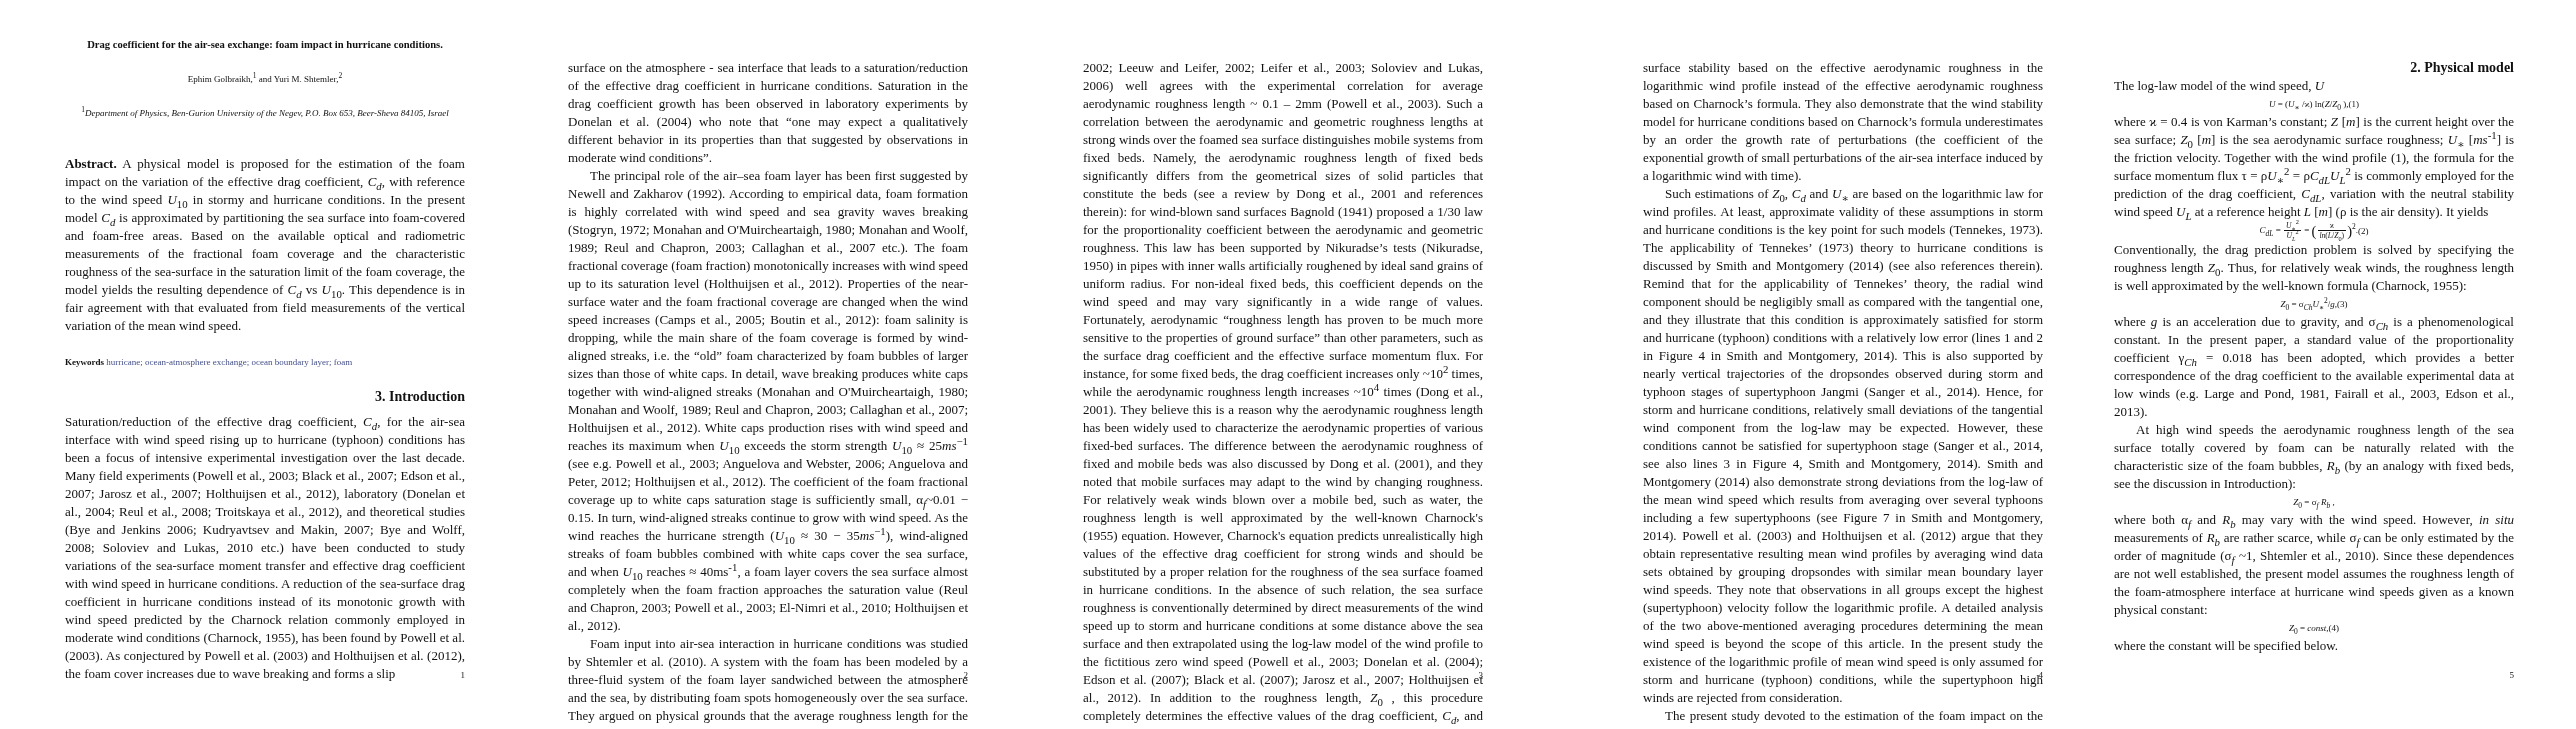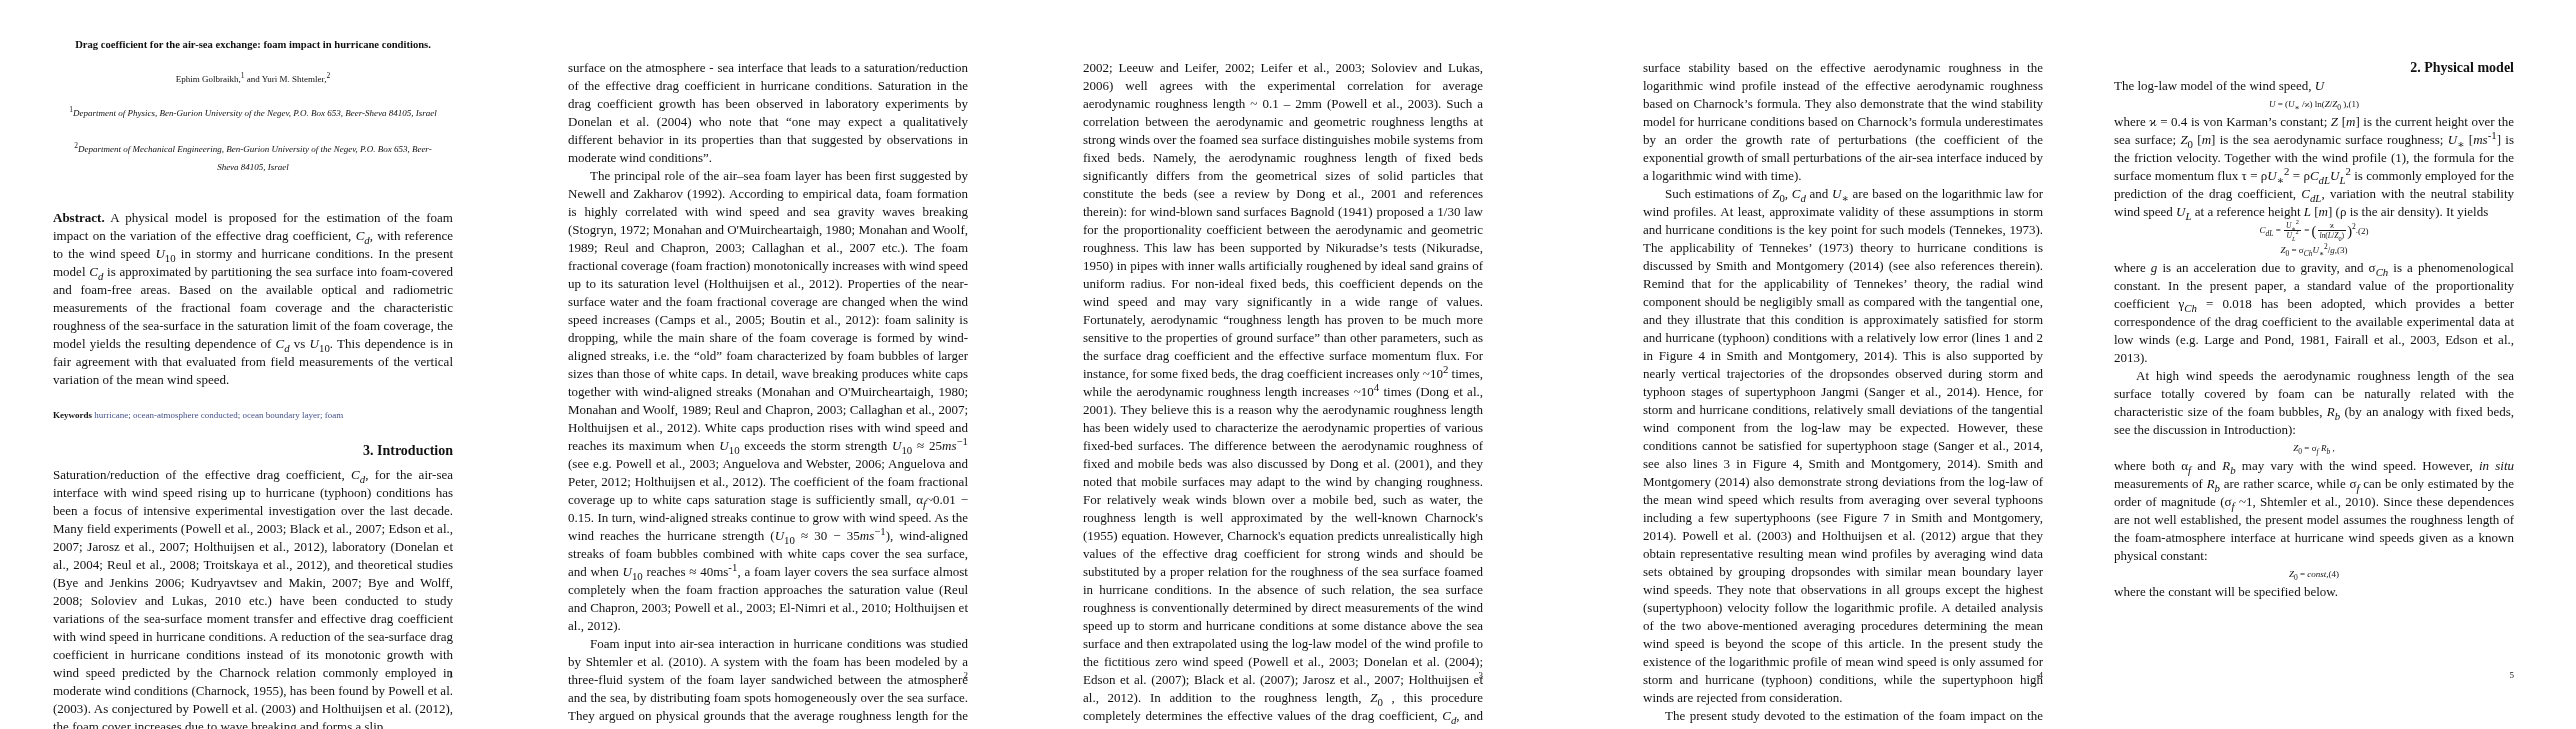--- a/index.html
+++ b/index.html
@@ -9,21 +9,21 @@
     overflow: hidden;
   }
   body { font-family: "Liberation Serif", "DejaVu Serif", serif; color: #111111; }
 
   .page {
     position: absolute; top: 0;
     width: 515px; height: 729px;
     background: #ffffff;
     overflow: hidden;
   }
-  .page-1 { left: 0; font-family: Liberation Serif, serif; }
+  .page-1 { left: 12px; font-family: Liberation Serif, serif; }
   .page-2 { left: 515px; }
   .page-3 { left: 1030px; }
   .page-4 { left: 1590px; }
   .page-5 { left: 2061px; }
 
   .content {
     position: absolute; left: 53px; top: 0;
     width: 400px;
   }
   .content.first { padding-top: 35px; }
@@ -76,23 +76,22 @@
   sub, sup { line-height: 0; }
 </style>
 </head>
 <body>
 
 <div class="page page-1">
   <div class="content first">
     <div class="title">Drag coefficient for the air-sea exchange: foam impact in hurricane conditions.</div>
     <p class="center">Ephim Golbraikh,<sup>1</sup> and Yuri M. Shtemler,<sup>2</sup></p>
     <p class="center affil"><sup>1</sup><i>Department of Physics, Ben-Gurion University of the Negev, P.O. Box 653, Beer-Sheva 84105, Israel</i></p>
-    <p class="center affil mt1"><sup>2</sup><i>Department of Mechanical Engineering, Ben-Gurion University of the Negev, P.O. Box 653, Beer-Sheva 84105, Israel</i></p>
     <p class="para abstract"><b>Abstract.</b> A physical model is proposed for the estimation of the foam impact on the variation of the effective drag coefficient, <i>C<sub>d</sub></i>, with reference to the wind speed <i>U</i><sub>10</sub> in stormy and hurricane conditions. In the present model <i>C<sub>d</sub></i> is approximated by partitioning the sea surface into foam-covered and foam-free areas. Based on the available optical and radiometric measurements of the fractional foam coverage and the characteristic roughness of the sea-surface in the saturation limit of the foam coverage, the model yields the resulting dependence of <i>C<sub>d</sub></i> vs <i>U</i><sub>10</sub>. This dependence is in fair agreement with that evaluated from field measurements of the vertical variation of the mean wind speed.</p>
-    <p class="kwline"><b>Keywords</b> <span class="kw">hurricane; ocean-atmosphere conducted; ocean boundary layer; foam</span></p>
+    <p class="kwline"><b>Keywords</b> <span class="kw">hurricane; ocean-atmosphere exchange; ocean boundary layer; foam</span></p>
     <h2 class="heading spaced">3. Introduction</h2>
     <p class="para">Saturation/reduction of the effective drag coefficient, <i>C<sub>d</sub></i>, for the air-sea interface with wind speed rising up to hurricane (typhoon) conditions has been a focus of intensive experimental investigation over the last decade. Many field experiments (Powell et al., 2003; Black et al., 2007; Edson et al., 2007; Jarosz et al., 2007; Holthuijsen et al., 2012), laboratory (Donelan et al., 2004; Reul et al., 2008; Troitskaya et al., 2012), and theoretical studies (Bye and Jenkins 2006; Kudryavtsev and Makin, 2007; Bye and Wolff, 2008; Soloviev and Lukas, 2010 etc.) have been conducted to study variations of the sea-surface moment transfer and effective drag coefficient with wind speed in hurricane conditions. A reduction of the sea-surface drag coefficient in hurricane conditions instead of its monotonic growth with wind speed predicted by the Charnock relation commonly employed in moderate wind conditions (Charnock, 1955), has been found by Powell et al. (2003). As conjectured by Powell et al. (2003) and Holthuijsen et al. (2012), the foam cover increases due to wave breaking and forms a slip</p>
   </div>
   <div class="pageno">1</div>
 </div>
 
 <div class="page page-2">
   <div class="content body-page">
     <p class="para">surface on the atmosphere - sea interface that leads to a saturation/reduction of the effective drag coefficient in hurricane conditions. Saturation in the drag coefficient growth has been observed in laboratory experiments by Donelan et al. (2004) who note that “one may expect a qualitatively different behavior in its properties than that suggested by observations in moderate wind conditions”.</p>
     <p class="para ind">The principal role of the air–sea foam layer has been first suggested by Newell and Zakharov (1992). According to empirical data, foam formation is highly correlated with wind speed and sea gravity waves breaking (Stogryn, 1972; Monahan and O'Muircheartaigh, 1980; Monahan and Woolf, 1989; Reul and Chapron, 2003; Callaghan et al., 2007 etc.). The foam fractional coverage (foam fraction) monotonically increases with wind speed up to its saturation level (Holthuijsen et al., 2012). Properties of the near-surface water and the foam fractional coverage are changed when the wind speed increases (Camps et al., 2005; Boutin et al., 2012): foam salinity is dropping, while the main share of the foam coverage is formed by wind-aligned streaks, i.e. the “old” foam characterized by foam bubbles of larger sizes than those of white caps. In detail, wave breaking produces white caps together with wind-aligned streaks (Monahan and O'Muircheartaigh, 1980; Monahan and Woolf, 1989; Reul and Chapron, 2003; Callaghan et al., 2007; Holthuijsen et al., 2012). White caps production rises with wind speed and reaches its maximum when <i>U</i><sub>10</sub> exceeds the storm strength <i>U</i><sub>10</sub> ≈ 25<i>ms</i><sup>−1</sup> (see e.g. Powell et al., 2003; Anguelova and Webster, 2006; Anguelova and Peter, 2012; Holthuijsen et al., 2012). The coefficient of the foam fractional coverage up to white caps saturation stage is sufficiently small, α<sub><i>f</i></sub>~0.01 − 0.15. In turn, wind-aligned streaks continue to grow with wind speed. As the wind reaches the hurricane strength (<i>U</i><sub>10</sub> ≈ 30 − 35<i>ms</i><sup>−1</sup>), wind-aligned streaks of foam bubbles combined with white caps cover the sea surface, and when <i>U</i><sub>10</sub> reaches ≈ 40ms<sup>-1</sup>, a foam layer covers the sea surface almost completely when the foam fraction approaches the saturation value (Reul and Chapron, 2003; Powell et al., 2003; El-Nimri et al., 2010; Holthuijsen et al., 2012).</p>
@@ -127,20 +126,21 @@
       <span class="eqno">(1)</span>
     </div>
 
     <p class="para"> where ϰ = 0.4 is von Karman’s constant; <i>Z</i> [<i>m</i>] is the current height over the sea surface; <i>Z</i><sub>0</sub> [<i>m</i>] is the sea aerodynamic surface roughness;  <i>U</i><sub>∗</sub>  [<i>ms</i><sup>-1</sup>] is the friction velocity. Together with the wind profile (1), the formula for the surface momentum flux  τ = ρ<i>U</i><sub>∗</sub><sup>2</sup> = ρ<i>C<sub>dL</sub>U<sub>L</sub></i><sup>2</sup>  is commonly employed for the prediction of the drag coefficient, <i>C<sub>dL</sub></i>, variation with the neutral stability wind speed <i>U<sub>L</sub></i> at a reference height <i>L</i> [<i>m</i>] (ρ is the air density). It yields</p>
 
     <div class="eqrow">
       <span class="eq"><i>C<sub>dL</sub></i> = <span class="frac"><span class="num"><i>U</i><sub>∗</sub><sup>2</sup></span><span class="den"><i>U<sub>L</sub></i><sup>2</sup></span></span> = <span class="big">(</span><span class="frac"><span class="num">ϰ</span><span class="den"><i>ln</i>(<i>L</i>/<i>Z</i><sub>0</sub>)</span></span><span class="big">)</span><sup>2</sup>.</span>
       <span class="eqno">(2)</span>
     </div>
 
+    <p class="para">Conventionally, the drag prediction problem is solved by specifying the roughness length <i>Z</i><sub>0</sub>. Thus, for relatively weak winds, the roughness length is well approximated by the well-known formula (Charnock, 1955):</p>
 
     <div class="eqrow">
       <span class="eq"><i>Z</i><sub>0</sub> = σ<sub><i>Ch</i></sub><i>U</i><sub>∗</sub><sup>2</sup>/<i>g</i>,</span>
       <span class="eqno">(3)</span>
     </div>
 
     <p class="para">where <i>g</i> is an acceleration due to gravity, and  σ<sub><i>Ch</i></sub> is a phenomenological constant. In the present paper, a standard value of the proportionality coefficient γ<sub><i>Ch</i></sub> = 0.018 has been adopted, which provides a better correspondence of the drag coefficient to the available experimental data at low winds (e.g. Large and Pond, 1981, Fairall et al., 2003, Edson et al., 2013).</p>
     <p class="para ind">At high wind speeds the aerodynamic roughness length of the sea surface totally covered by foam can be naturally related with the characteristic size of the foam bubbles, <i>R<sub>b</sub></i> (by an analogy with fixed beds, see the discussion in Introduction):</p>
 
     <div class="eqrow">

